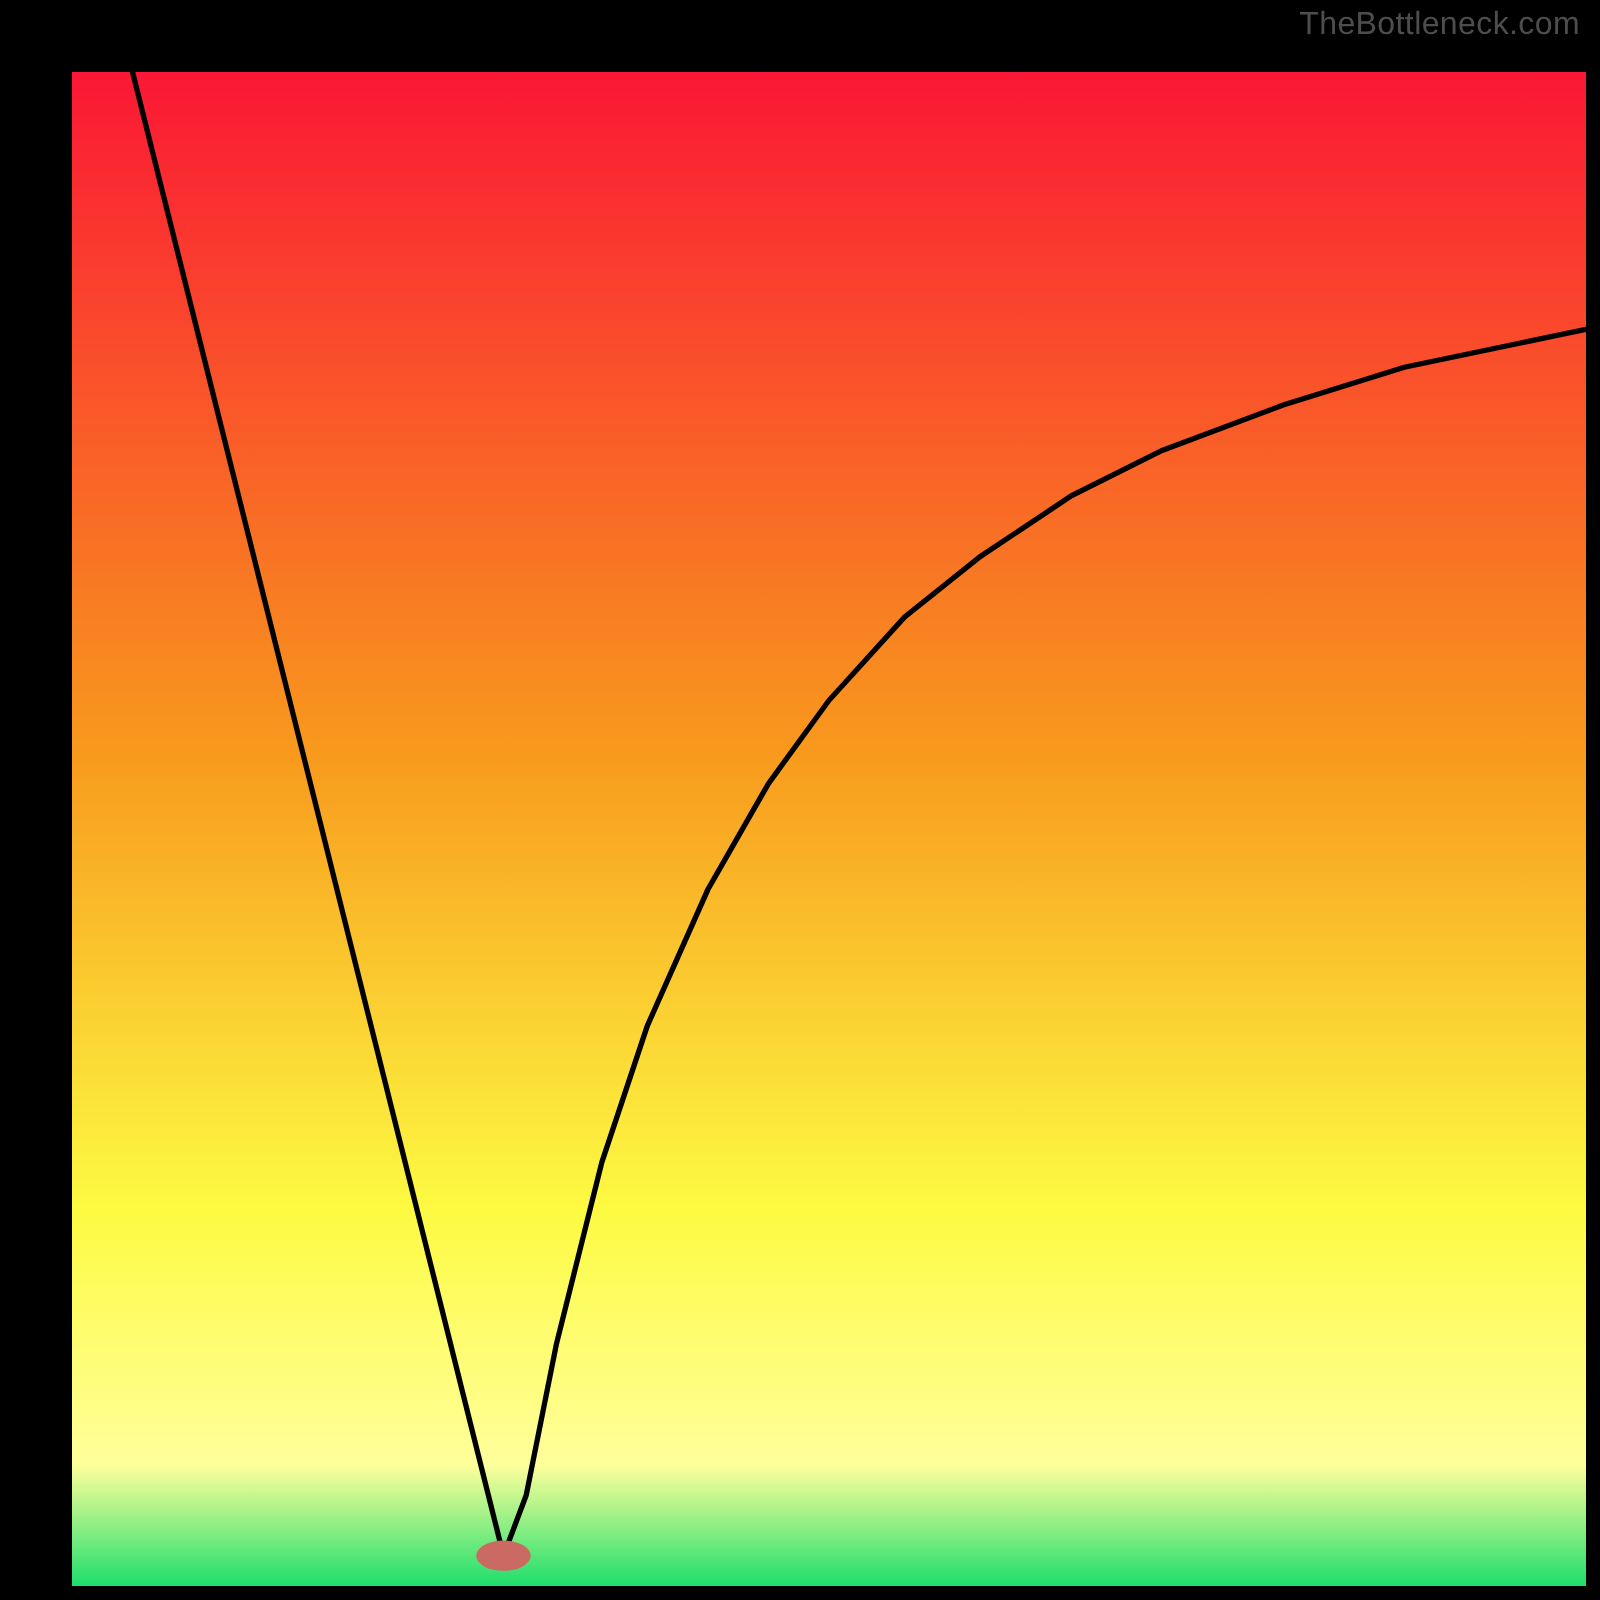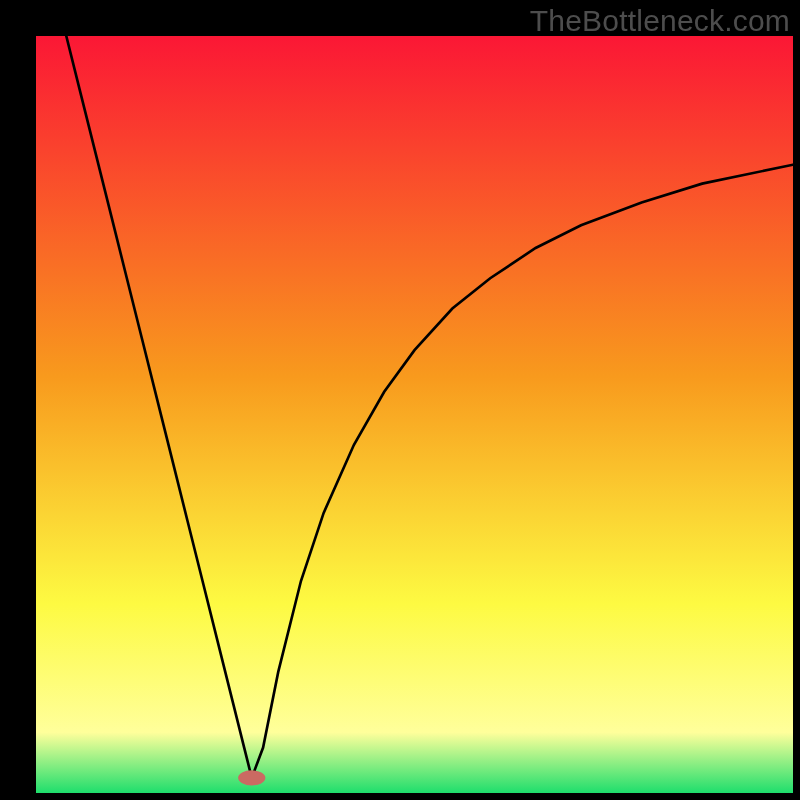--- a/index.html
+++ b/index.html
@@ -25,21 +25,21 @@
     top: 36px;
     width: 757px;
     height: 757px;
     overflow: hidden;
   }
   .watermark {
     position: absolute;
     top: 4px;
     right: 10px;
     color: #4d4d4d;
-    font-size: 30px;
+    font-size: 16px;
     font-weight: 400;
     letter-spacing: 0.2px;
     z-index: 5;
     margin-left: 28px;
   }
   svg { display: block; }
 </style>
 </head>
 <body>
 

